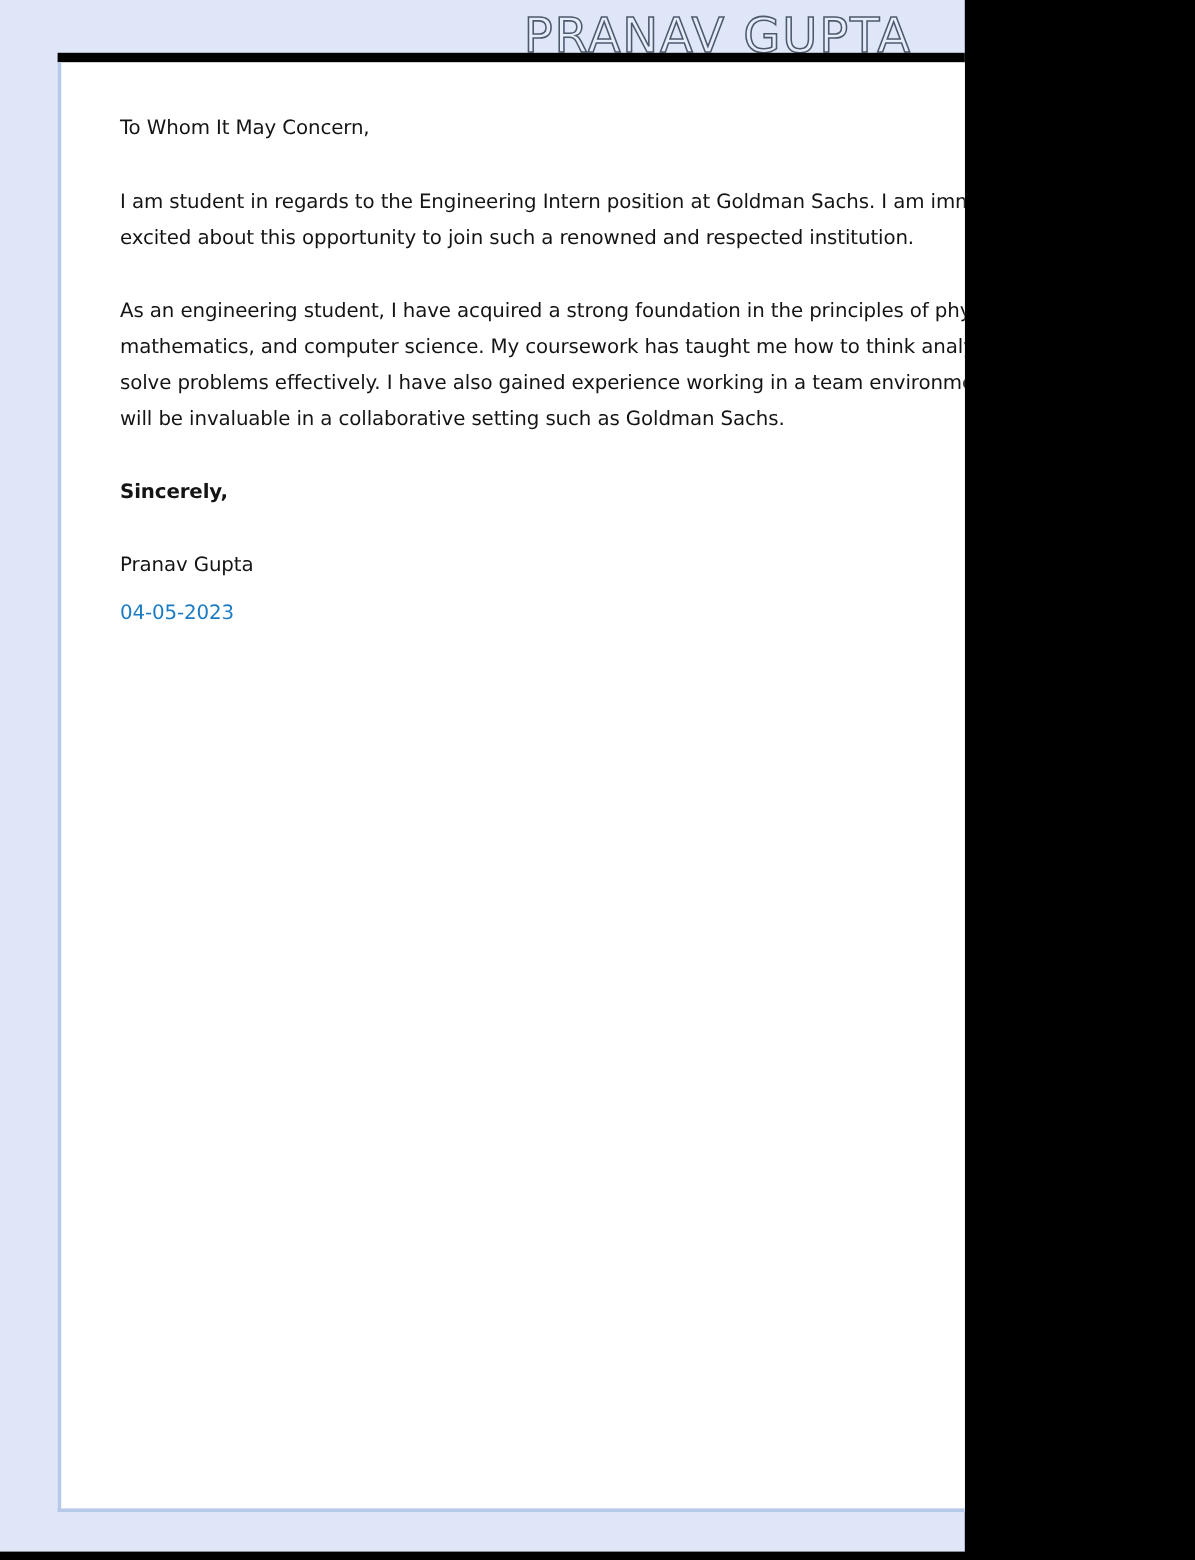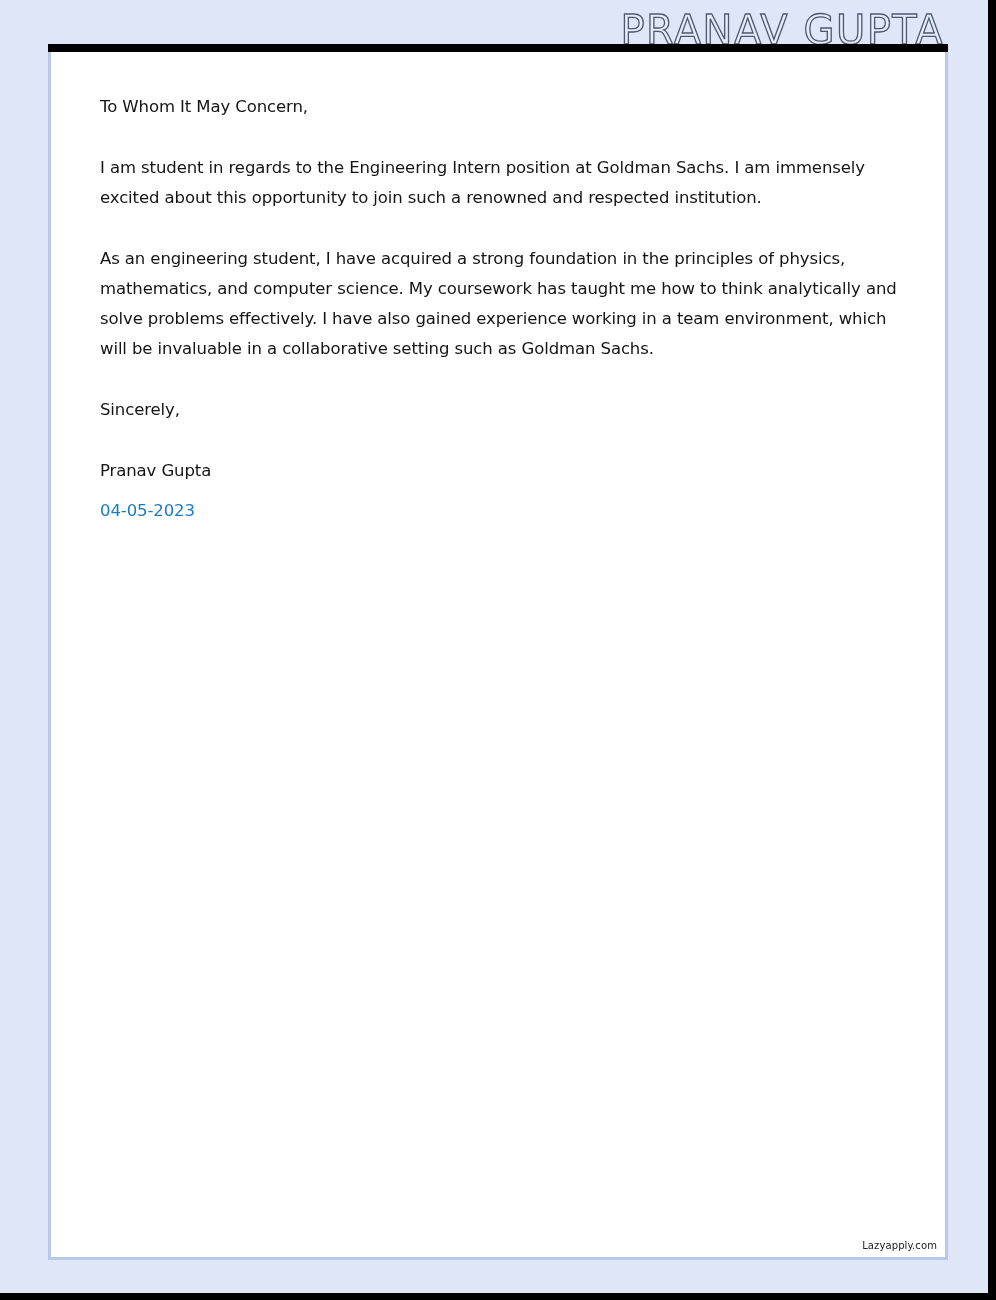--- a/index.html
+++ b/index.html
@@ -13,21 +13,21 @@
     background: #000000;
     font-family: "DejaVu Sans", sans-serif;
     overflow: hidden;
   }
 
   
   .canvas {
     position: absolute;
     left: 0;
     top: 0;
-    width: 988px;
+    width: 804px;
     height: 1293px;
     background: #dfe6f8;
     overflow: hidden;
   }
 
   
   .header-name {
     position: absolute;
     right: 44px;
     top: 8px;
@@ -86,20 +86,21 @@
   .salutation {
     margin: 0 0 31px 0;
   }
 
   .para {
     margin: 0 0 31px 0;
   }
 
   .closing {
     margin: 0 0 31px 0;
+    font-weight: bold;
   }
 
   .sign-name {
     margin: 0 0 10px 0;
   }
 
   .sign-date {
     margin: 0;
     color: #1a7bc4;
   }

